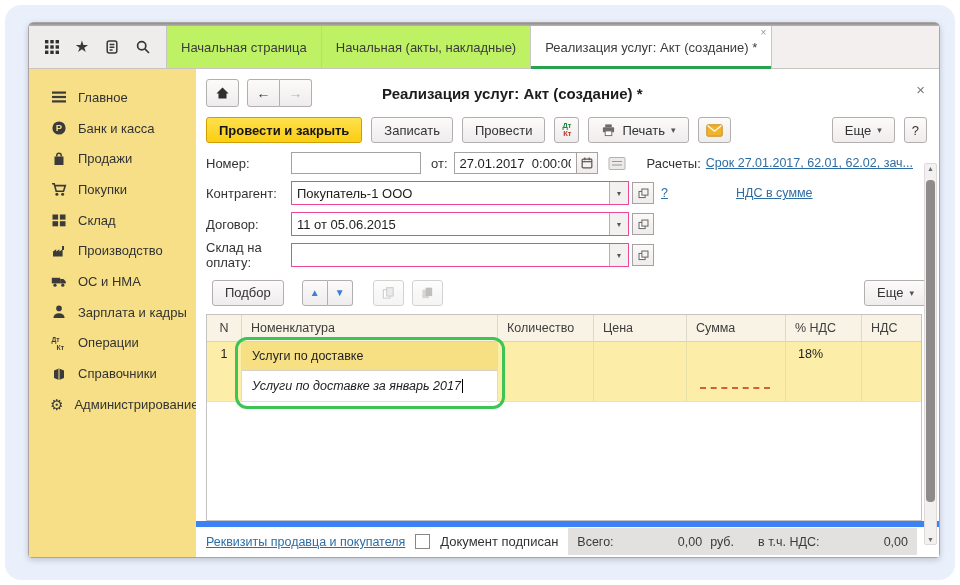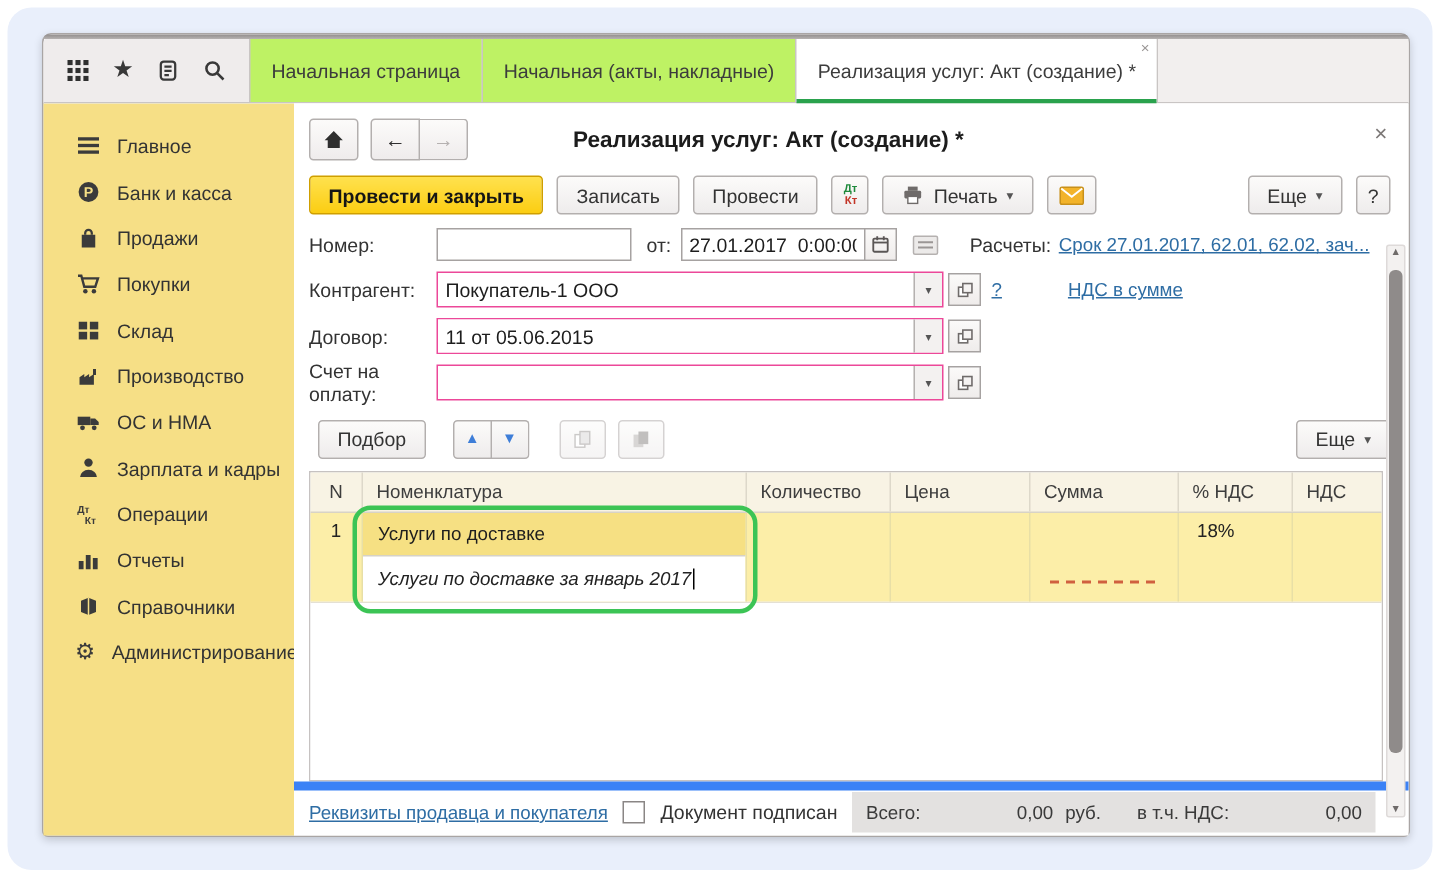--- a/index.html
+++ b/index.html
@@ -223,30 +223,20 @@
         <span class="sb-ico">
             <svg width="16" height="16" viewBox="0 0 16 16">
               <text x="0.5" y="7" font-size="6.8" font-weight="bold" fill="#3b3b3b" font-family="Liberation Sans, sans-serif">Дт</text>
               <text x="5.5" y="14.6" font-size="6.8" font-weight="bold" fill="#3b3b3b" font-family="Liberation Sans, sans-serif">Кт</text>
             </svg>
           </span>
         <span class="sb-label">Операции</span>
       </div>
       <div class="sb-item">
         <span class="sb-ico">
-            <svg width="16" height="16" viewBox="0 0 16 16" fill="#3b3b3b">
-              <rect x="1.5" y="8" width="3.2" height="5.5"></rect>
-              <rect x="6.2" y="4" width="3.2" height="9.5"></rect>
-              <rect x="10.9" y="6" width="3.2" height="7.5"></rect>
-            </svg>
-          </span>
-        <span class="sb-label">Отчеты</span>
-      </div>
-      <div class="sb-item">
-        <span class="sb-ico">
             <svg width="16" height="16" viewBox="0 0 16 16">
               <path d="M3 4.5 L8 2.5 L13 4.5 V12 L8 14 L3 12 z" fill="#3b3b3b"></path>
               <path d="M8 2.5 V14" stroke="#f6df86" stroke-width="1"></path>
             </svg>
           </span>
         <span class="sb-label">Справочники</span>
       </div>
       <div class="sb-item">
         <span class="sb-ico" style="font-size:15px;line-height:1;">⚙</span>
         <span class="sb-label">Администрирование</span>
@@ -339,39 +329,39 @@
           <input value="Покупатель-1 ООО" style="">
           <span class="drop">▾</span>
         </span>
         <span class="openbtn">
           <svg width="13" height="13" viewBox="0 0 16 16" fill="none" stroke="#6f6b6a" stroke-width="1.3">
               <rect x="2.5" y="5.5" width="7.5" height="7.5" fill="#fff"></rect>
               <rect x="6" y="2.5" width="7.5" height="7.5" fill="#f5f3f2"></rect>
             </svg>
         </span>
         <a class="lnk q">?</a>
-        <a class="lnk" style="margin-left:44px;">НДС в сумме</a>
+        <a class="lnk" style="margin-left:68px;">НДС в сумме</a>
       </div>
 
       <div class="frow">
         <span class="flabel">Договор:</span>
         <span class="combo">
           <input value="11 от 05.06.2015" style="">
           <span class="drop">▾</span>
         </span>
         <span class="openbtn">
           <svg width="13" height="13" viewBox="0 0 16 16" fill="none" stroke="#6f6b6a" stroke-width="1.3">
               <rect x="2.5" y="5.5" width="7.5" height="7.5" fill="#fff"></rect>
               <rect x="6" y="2.5" width="7.5" height="7.5" fill="#f5f3f2"></rect>
             </svg>
         </span>
       </div>
 
       <div class="frow">
-        <span class="flabel">Счет на оплату:</span>
+        <span class="flabel">Склад на оплату:</span>
         <span class="combo">
           <input value="" style="">
           <span class="drop">▾</span>
         </span>
         <span class="openbtn">
           <svg width="13" height="13" viewBox="0 0 16 16" fill="none" stroke="#6f6b6a" stroke-width="1.3">
               <rect x="2.5" y="5.5" width="7.5" height="7.5" fill="#fff"></rect>
               <rect x="6" y="2.5" width="7.5" height="7.5" fill="#f5f3f2"></rect>
             </svg>
         </span>

